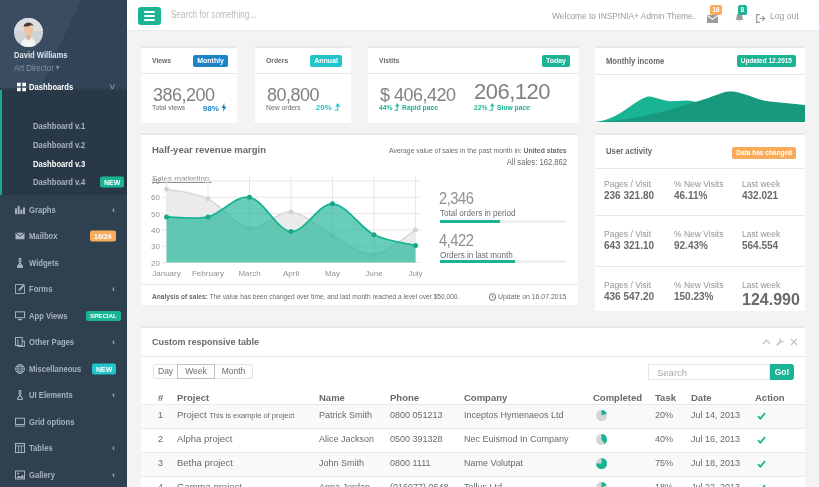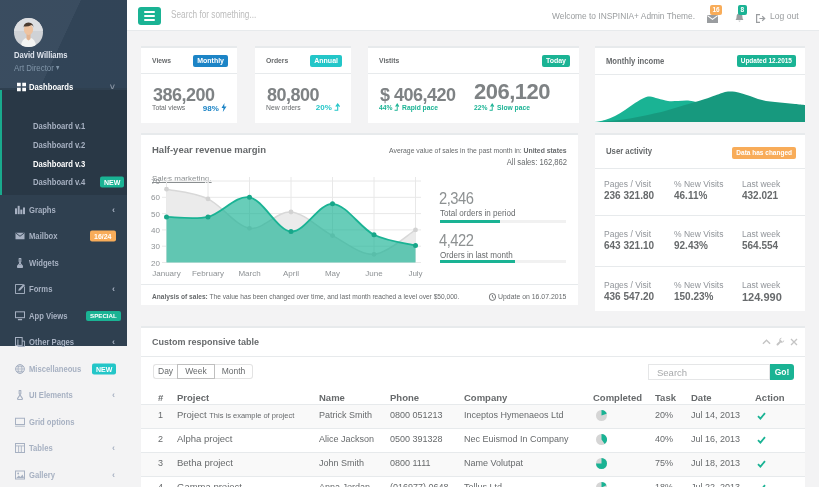--- a/index.html
+++ b/index.html
@@ -1,19 +1,19 @@
 <!DOCTYPE html>
 <html><head>
 <meta charset="utf-8">
 <style>
 * { margin:0; padding:0; box-sizing:border-box; }
 html,body { width:819px; height:487px; overflow:hidden; }
 body { font-family:"Liberation Sans", sans-serif; background:#f3f3f4; color:#676a6c; font-size:10px; position:relative; }
 
-#sidebar { position:absolute; left:0; top:0; width:127px; height:346px; background:#2f4050; }
+#sidebar { position:absolute; left:0; top:0; width:127px; height:487px; background:#2f4050; }
 #navhead { position:absolute; left:0; top:0; width:127px; height:88px;
   background:
     linear-gradient(115deg, rgba(255,255,255,0.035) 0%, rgba(255,255,255,0.035) 48%, rgba(0,0,0,0.035) 48.3%, rgba(0,0,0,0.035) 100%),
     #33465a; }
 #avatar { position:absolute; left:14px; top:18px; width:29px; height:29px; border-radius:50%; overflow:hidden; }
 #sb-name { position:absolute; left:14px; top:49px; color:#dfe4ed; font-weight:bold; font-size:9.5px; transform:scaleX(0.8); transform-origin:left; white-space:nowrap; }
 #sb-role { position:absolute; left:14px; top:62px; color:#8095a8; font-size:9.5px; transform:scaleX(0.83); transform-origin:left; white-space:nowrap; }
 #sb-role .car { font-size:8px; position:relative; top:-1px; }
 .navitem { position:absolute; left:0; width:127px; height:26px; color:#a7b1c2; font-size:9px; font-weight:bold; }
 .navitem .ic { position:absolute; left:15px; top:50%; transform:translateY(-50%); width:10px; height:10px; }
@@ -30,21 +30,21 @@
 #welcome { position:absolute; left:425px; top:10px; color:#999c9e; font-size:9.5px; transform:scaleX(0.88); transform-origin:left; white-space:nowrap; }
 .topico { position:absolute; top:9px; color:#999c9e; }
 .countbadge { position:absolute; color:#fff; font-size:6.5px; font-weight:bold; padding:1.5px 2.5px; border-radius:2px; line-height:1; }
 #logout { position:absolute; left:643px; top:10px; color:#999c9e; font-size:9.5px; transform:scaleX(0.9); transform-origin:left; }
 
 .ibox { position:absolute; background:#fff; border-top:2px solid #e7eaec; }
 .ibox-head { position:relative; height:26px; border-bottom:1px solid #e7eaec; }
 .ibox-head .t { position:absolute; left:11px; top:8px; font-size:8px; font-weight:bold; color:#676a6c; transform:scaleX(0.85); transform-origin:left; white-space:nowrap; }
 .badge { position:absolute; top:6.5px; color:#fff; font-size:7px; font-weight:bold; padding:2.5px 4px; border-radius:2px; line-height:1; }
 .b-blue { background:#1c84c6; } .b-teal { background:#23c6c8; } .b-green { background:#1ab394; } .b-orange { background:#f8ac59; }
-.bignum { font-size:18px; font-weight:bold; color:#7e8284; letter-spacing:-0.5px;text-align:center; }
+.bignum { font-size:18px; font-weight:normal; color:#7e8284; letter-spacing:-0.5px;text-align:center; }
 .statlbl { font-size:8px; color:#676a6c; transform:scaleX(0.85); transform-origin:left; white-space:nowrap; }
 .statpct { font-size:8px; font-weight:bold; }
 .c-blue { color:#1c84c6; } .c-teal { color:#23c6c8; } .c-green { color:#1ab394; }
 </style>
 </head>
 <body>
 
 <div id="sidebar">
   <div id="navhead"></div>
   <div id="avatar">
@@ -367,21 +367,21 @@
   <div style="position:absolute; left:79px; top:94px; font-size:8.5px; color:#909499;">% New Visits</div>
   <div style="position:absolute; left:79px; top:105px; font-size:10px; font-weight:bold; color:#676a6c;">92.43%</div>
   <div style="position:absolute; left:147px; top:94px; font-size:8.5px; color:#909499;">Last week</div>
   <div style="position:absolute; left:147px; top:105px; font-size:10px; font-weight:bold; color:#676a6c;">564.554</div>
 
   <div style="position:absolute; left:9px; top:145px; font-size:8.5px; color:#909499;">Pages / Visit</div>
   <div style="position:absolute; left:9px; top:156px; font-size:10px; font-weight:bold; color:#676a6c;">436 547.20</div>
   <div style="position:absolute; left:79px; top:145px; font-size:8.5px; color:#909499;">% New Visits</div>
   <div style="position:absolute; left:79px; top:156px; font-size:10px; font-weight:bold; color:#676a6c;">150.23%</div>
   <div style="position:absolute; left:147px; top:145px; font-size:8.5px; color:#909499;">Last week</div>
-  <div style="position:absolute; left:147px; top:156px; font-size:11px; font-weight:bold; color:#676a6c;">124.990</div>
+  <div style="position:absolute; left:147px; top:156px; font-size:16px; font-weight:bold; color:#676a6c;">124.990</div>
 </div>
 
 <div id="tablepanel" class="ibox" style="left:141px; top:326px; width:664px; height:161px; overflow:hidden;">
   <div style="position:absolute; left:11px; top:9px; font-size:9px; font-weight:bold; color:#676a6c;">Custom responsive table</div>
   <div style="position:absolute; right:7px; top:9px; color:#c4c4c4;">
     <svg width="9" height="8" viewBox="0 0 10 8" style="margin-right:5px;">
         <path d="M1 6 L5 2 L9 6" fill="none" stroke="#c4c4c4" stroke-width="1.5"></path>
       </svg><svg width="9" height="9" viewBox="0 0 11 11" style="margin-right:5px;">
         <path d="M7.2 1 a3 3 0 0 0 -3 4.1 L1 8.3 a1.2 1.2 0 0 0 1.7 1.7 L5.9 6.8 a3 3 0 0 0 4.1 -3 L8 5.8 L5.2 3 L7.2 1 Z" fill="#c4c4c4"></path>
       </svg><svg width="8" height="8" viewBox="0 0 8 8">

